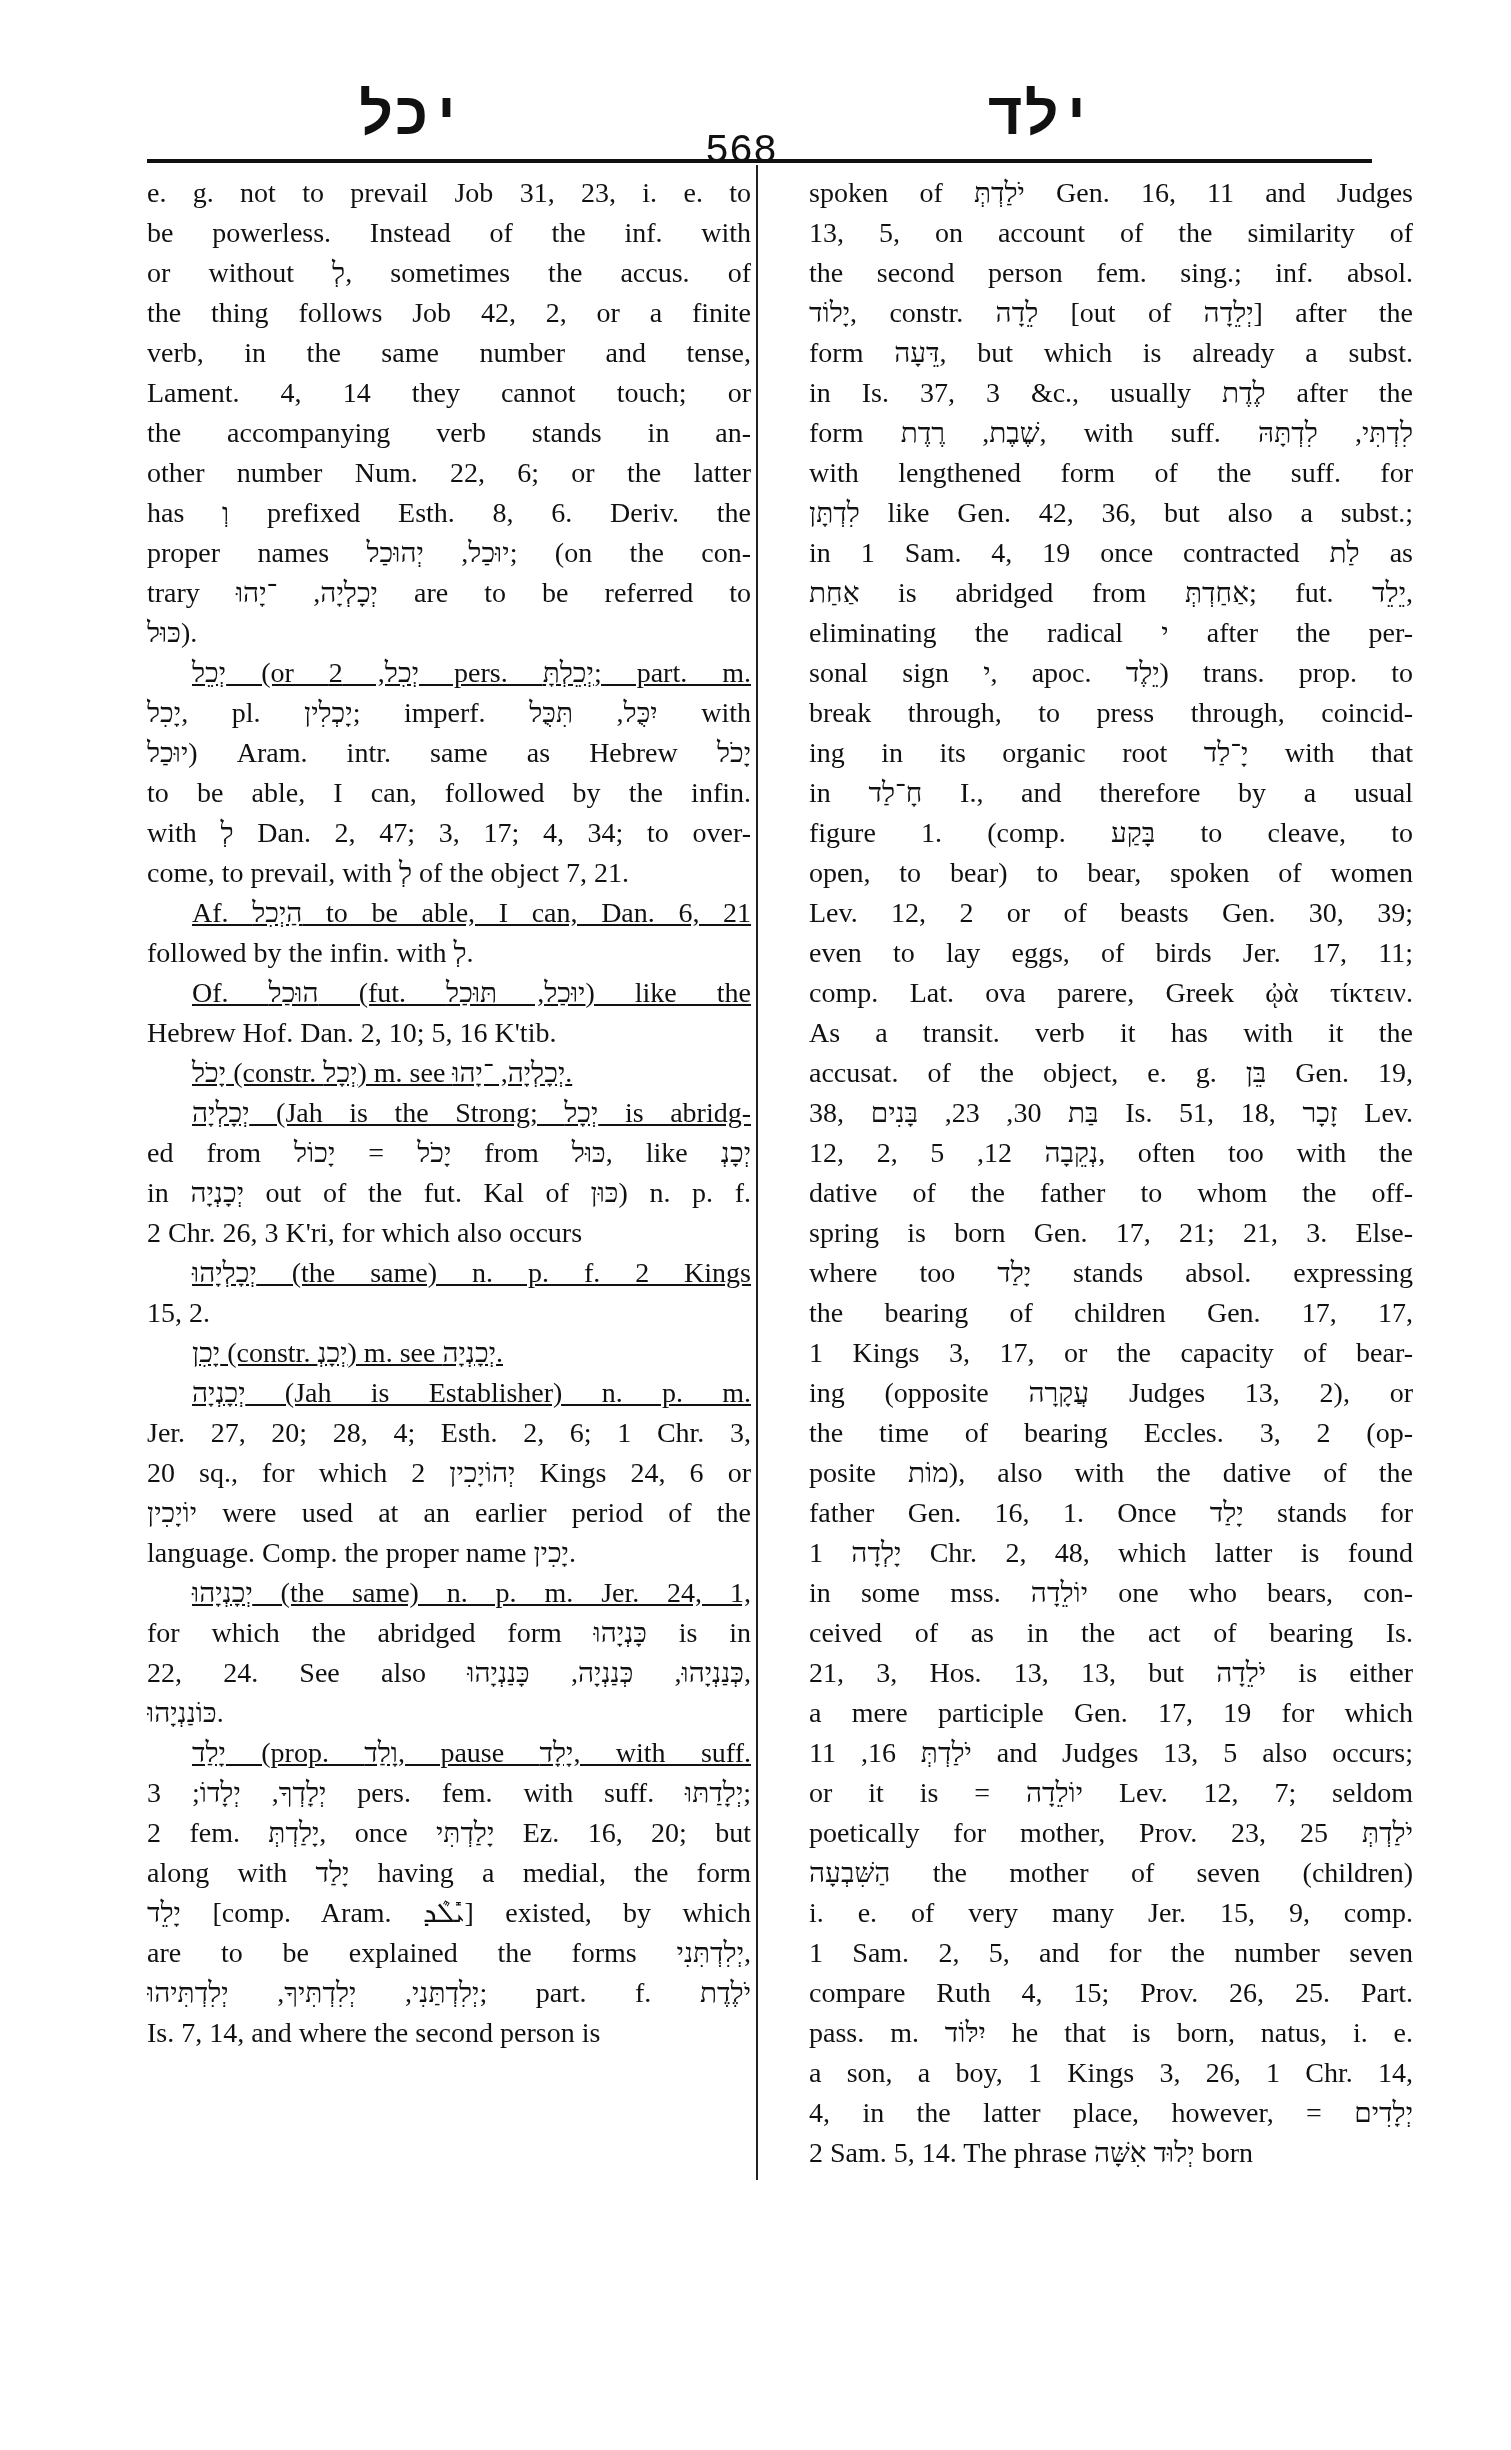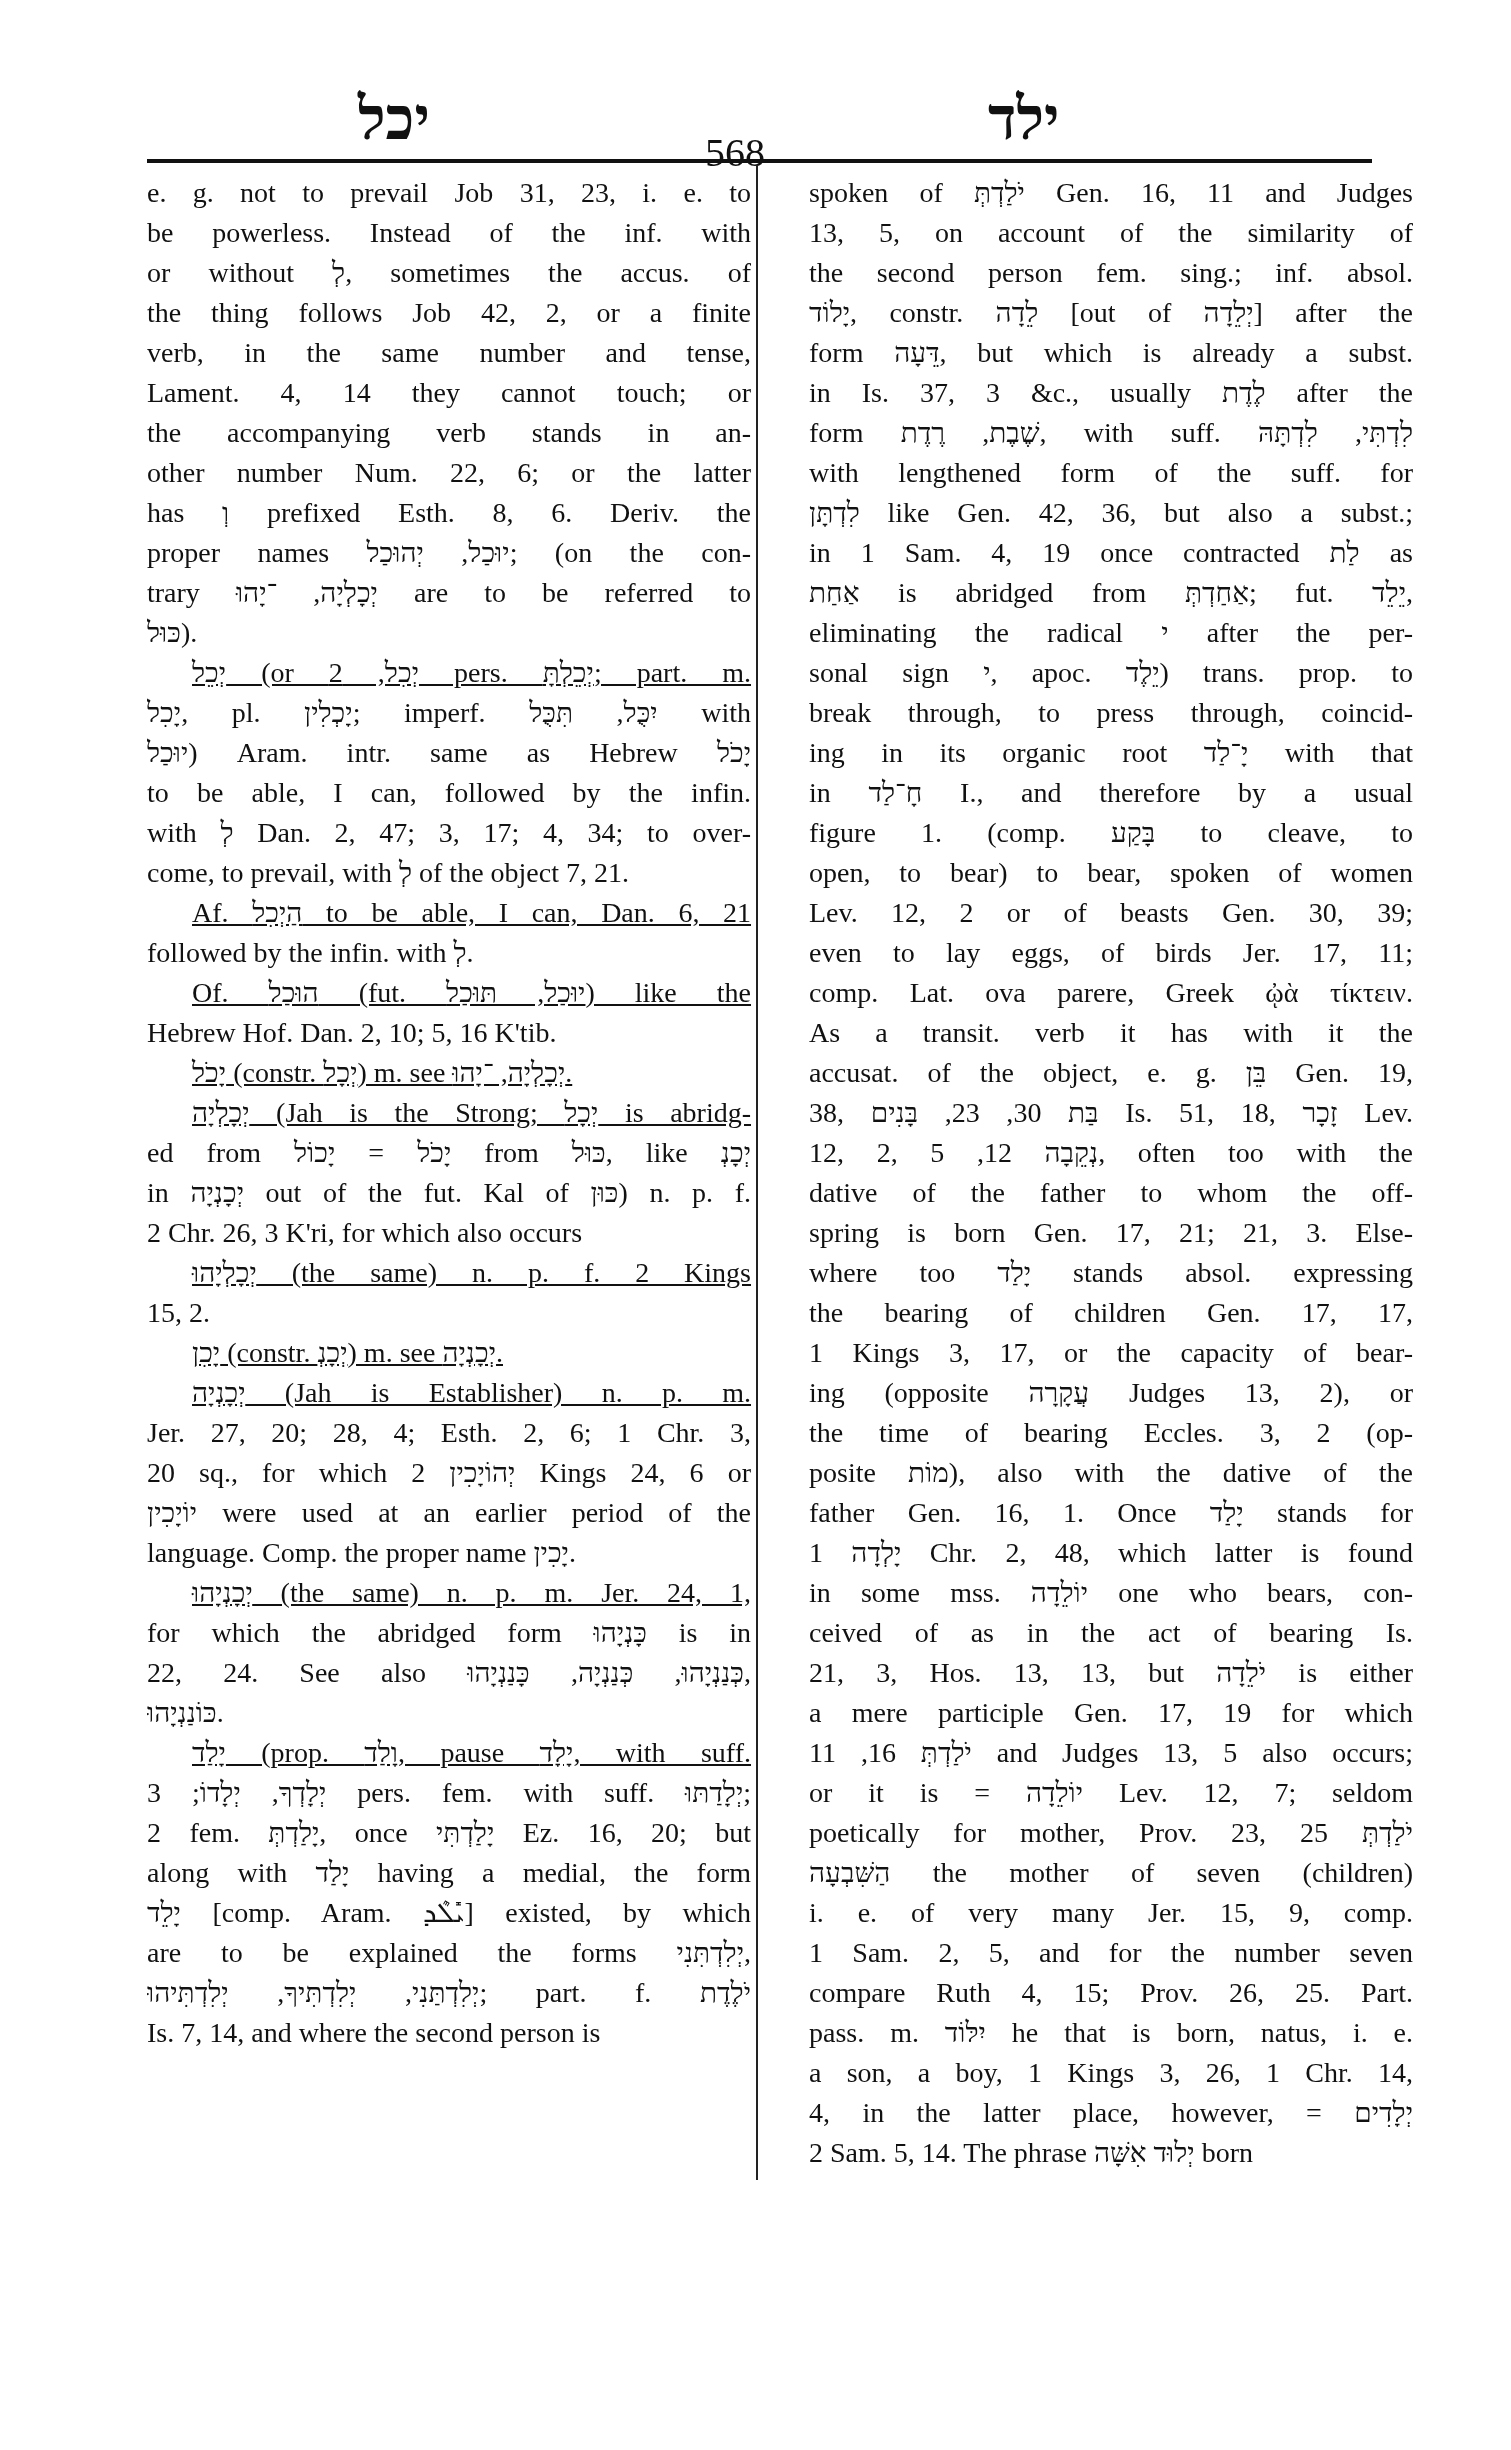--- a/index.html
+++ b/index.html
@@ -1,18 +1,18 @@
 <!DOCTYPE html>
 <html style="font-size:14.4px"><head>
 <meta charset="utf-8">
 <style>
   html, body { margin:0; padding:0; background:#ffffff; }
   body { width:1512px; height:2450px; position:relative; overflow:hidden;
          font-family:"Liberation Serif","DejaVu Serif",serif; color:#111; }
-  .header { position:absolute; left:147px; top:85px; width:1223px; height:72px; }
+  .header { position:absolute; left:147px; top:85px; width:1223px; height:72px;font-family:Liberation Mono, monospace; }
   .hw-left { position:absolute; left:211px; top:0; font-size:59px; font-weight:bold; direction:rtl; }
   .page-num { position:absolute; left:558px; top:20px; font-size:40px;margin-top:24px; }
   .hw-right { position:absolute; left:841px; top:0; font-size:59px; font-weight:bold; direction:rtl; }
   .rule { position:absolute; left:147px; top:159px; width:1225px; height:3.6px; background:#111; }
   .divider { position:absolute; left:756px; top:165px; width:1.8px; height:2015px; background:#222; }
   .col { position:absolute; top:173px; width:604px; font-size:28px; line-height:40px; text-align:justify; }
   .col.left { left:147px; }
   .col.right { left:809px;font-family:Liberation Serif, serif; }
   .line { display:block; height:40px; white-space:nowrap; overflow:hidden; text-align-last:justify; }
   .line.last { text-align-last:left; }

